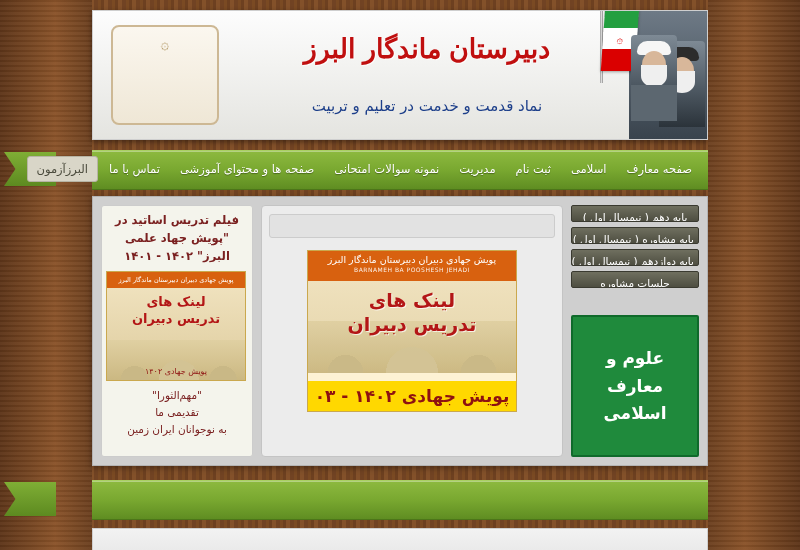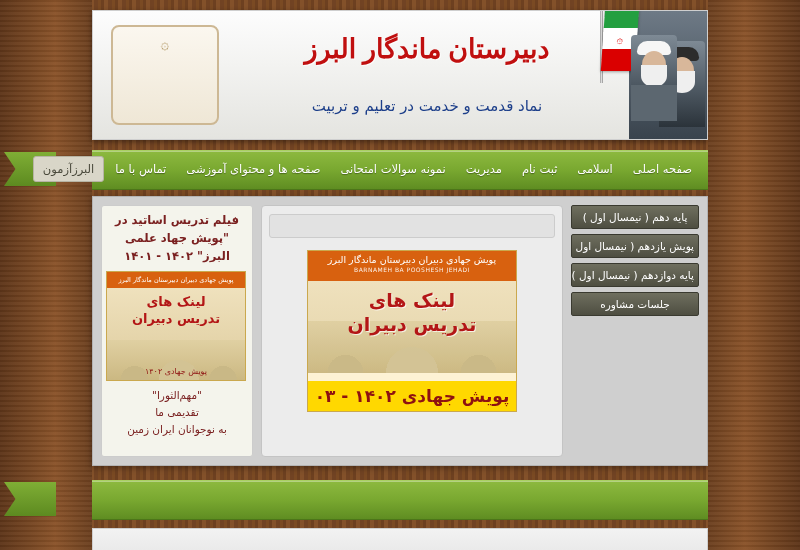--- a/index.html
+++ b/index.html
@@ -153,21 +153,21 @@
     height: 78px;
     background: linear-gradient(90deg,#9a9a9a,#dcdcdc,#8a8a8a);
   }
 
   .header-title {
     position: absolute;
     right: 120px;
     top: 22px;
     width: 320px;
     text-align: center;
-    font-family: Liberation Serif, serif;
+    font-family: Liberation Sans, sans-serif;
     font-size: 27px;
     font-weight: bold;
     color: #c00f0f;
     letter-spacing: 1px;
     text-shadow: 1px 1px 0 rgba(255,255,255,0.8);
     direction: rtl;
   }
   .header-sub {
     position: absolute;
     right: 120px;
@@ -510,38 +510,39 @@
       <div class="header-logo">
         <span class="ornament">۞</span>
       </div>
     </div>
 
     <div class="ribbon">
       <div class="ribbon-tail left"></div>
       <div class="ribbon-tail right"></div>
       <div class="ribbon-bar"></div>
       <div class="nav">
-        <div class="nav-item">صفحه اصلی</div>
+        <div class="nav-item">صفحه معارف</div>
         <div class="nav-item">اسلامی</div>
         <div class="nav-item">ثبت نام</div>
         <div class="nav-item">مدیریت</div>
         <div class="nav-item">نمونه سوالات امتحانی</div>
         <div class="nav-item">صفحه ها و محتوای آموزشی</div>
         <div class="nav-item">تماس با ما</div>
         <div class="nav-item accent">البرزآزمون</div>
       </div>
     </div>
 
     <div class="content">
 
       <div class="col-right">
         <div class="menu-btn">پایه دهم ( نیمسال اول )</div>
-        <div class="menu-btn">پویش یازدهم ( نیمسال اول )</div>
+        <div class="menu-btn">پایه مشاوره ( نیمسال اول )</div>
         <div class="menu-btn">پایه دوازدهم ( نیمسال اول )</div>
         <div class="menu-btn">جلسات مشاوره</div>
+        <div class="subject-box">علوم و معارف اسلامی</div>
       </div>
 
       <div class="col-center">
         <div class="slider-top"></div>
         <div class="poster">
           <div class="bar-top">
             <span>پویش جهادی دبیران دبیرستان ماندگار البرز</span>
             <span class="en">BARNAMEH BA POOSHESH JEHADI</span>
           </div>
           <div class="mid">

